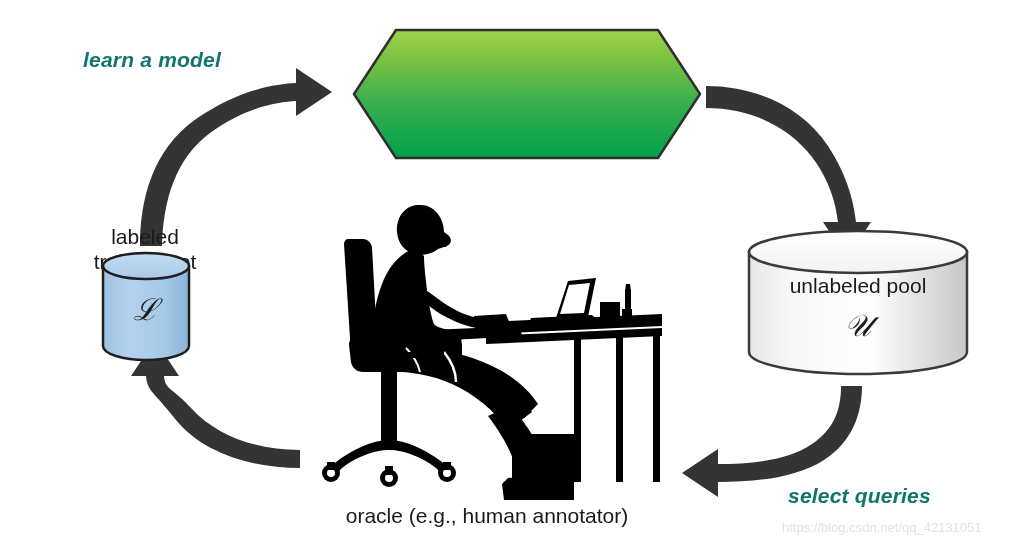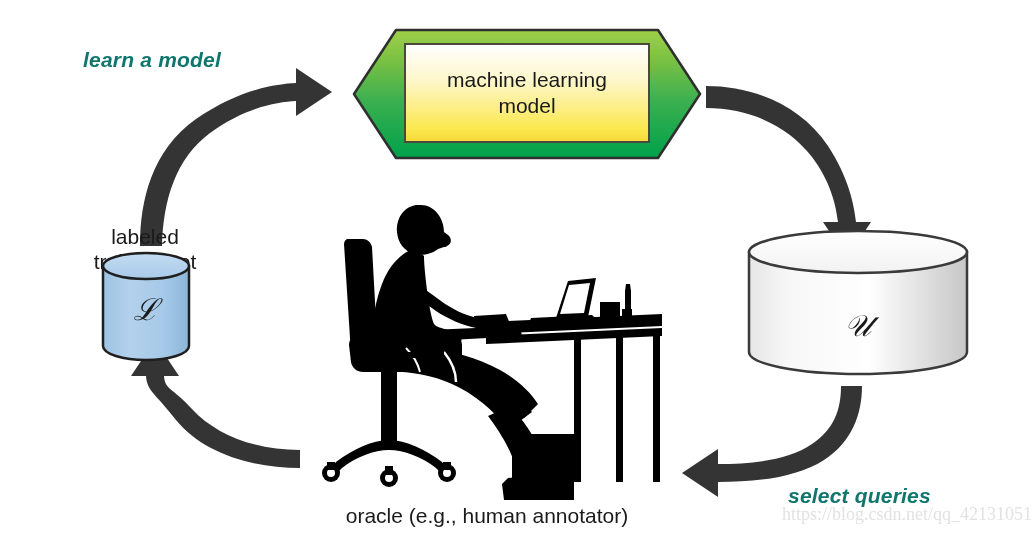--- a/index.html
+++ b/index.html
@@ -105,24 +105,24 @@
   #pool-script {
     top: 80px;
     font-size: 30px;
     font-family: "DejaVu Serif", serif;
     font-style: italic;
   }
 
   
   #watermark {
     position: absolute;
-    left: 782px; top: 504px;
-    font-size: 18px;
+    left: 782px; top: 520px;
+    font-size: 13px;
     color: #e2e2e2;
-    font-family: Liberation Serif, serif;
+    font-family: Liberation Sans, sans-serif;
     white-space: nowrap;
   }
 </style>
 </head>
 <body>
 
 <div id="canvas">
 
   <svg class="layer" viewBox="0 0 1036 547">
     <defs>
@@ -324,42 +324,39 @@
       <path d="M 406,348 C 414,356 418,364 420,372" stroke="#ffffff" stroke-width="2" fill="none"></path>
 
       <path d="M 372,352 L 444,352 L 444,358 L 372,358 Z"></path>
     </g>
   </svg>
 
   <div id="ml-model-node">
     <svg id="ml-model-hex" viewBox="0 0 350 132">
       <path d="M 44,2 L 306,2 L 348,66 L 306,130 L 44,130 L 2,66 Z" fill="url(#hexGrad)" stroke="#2f2f2f" stroke-width="2.5" stroke-linejoin="round"></path>
     </svg>
-    <div id="ml-model-inner">
-      <div id="ml-model-label">machine learning
-model</div>
-    </div>
   </div>
 
   <div class="lbl lbl-plain" id="label-labeled-training-set" style="white-space: pre-line; margin-top: 39px;">labeled
 training set</div>
 
   <div class="cyl-wrap" id="labeled-cylinder">
     <svg viewBox="0 0 92 112" width="92" height="112">
       <path d="M 3,16 L 3,96 C 3,104 23,110 46,110 C 69,110 89,104 89,96 L 89,16 Z" fill="url(#blueBody)" stroke="#1f1f1f" stroke-width="2.5"></path>
       <ellipse cx="46" cy="16" rx="43" ry="13" fill="url(#blueTop)" stroke="#1f1f1f" stroke-width="2.5"></ellipse>
     </svg>
     <div class="cyl-text" id="labeled-script">ℒ</div>
   </div>
 
   <div class="cyl-wrap" id="pool-cylinder">
     <svg viewBox="0 0 224 150" width="224" height="150">
       <path d="M 3,24 L 3,124 C 3,136 51,146 113,146 C 175,146 221,136 221,124 L 221,24 Z" fill="url(#poolBody)" stroke="#3a3a3a" stroke-width="2.5"></path>
       <ellipse cx="112" cy="24" rx="109" ry="21" fill="url(#poolTop)" stroke="#3a3a3a" stroke-width="2.5"></ellipse>
     </svg>
+    <div class="cyl-text" id="pool-name">unlabeled pool</div>
     <div class="cyl-text" id="pool-script">𝒰</div>
   </div>
 
   <div class="lbl lbl-italic" id="label-learn-a-model">learn a model</div>
 
   <div class="lbl lbl-italic" id="label-select-queries">select queries</div>
 
   <div class="lbl lbl-plain" id="label-oracle">oracle (e.g., human annotator)</div>
 
   <div id="watermark">https://blog.csdn.net/qq_42131051</div>

